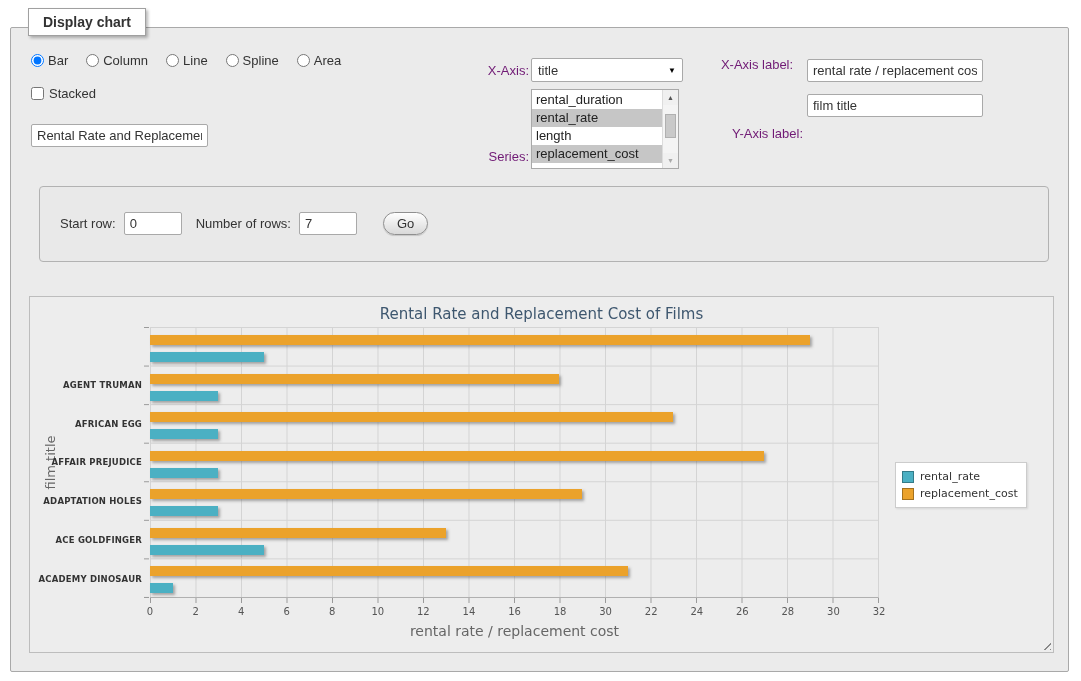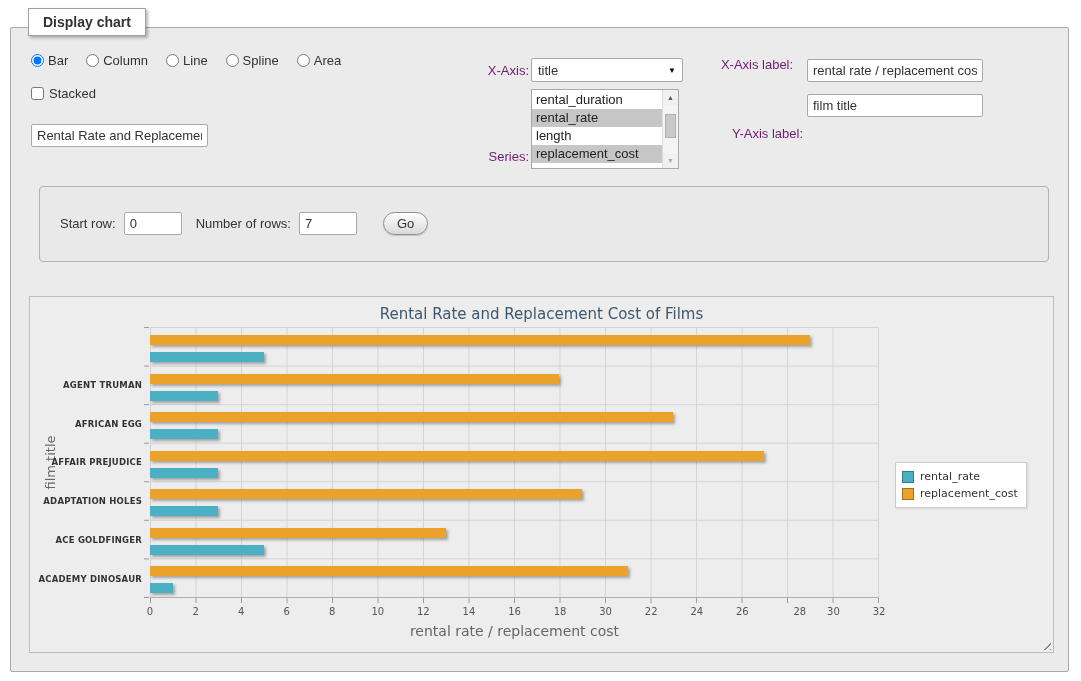--- a/index.html
+++ b/index.html
@@ -219,21 +219,21 @@
           <span class="xtick" style="left: 25%;">8</span>
           <span class="xtick" style="left: 31.25%;">10</span>
           <span class="xtick" style="left: 37.5%;">12</span>
           <span class="xtick" style="left: 43.75%;">14</span>
           <span class="xtick" style="left: 50%;">16</span>
           <span class="xtick" style="left: 56.25%;">18</span>
           <span class="xtick" style="left: 62.5%;">30</span>
           <span class="xtick" style="left: 68.75%;">22</span>
           <span class="xtick" style="left: 75%;">24</span>
           <span class="xtick" style="left: 81.25%;">26</span>
-          <span class="xtick" style="left: 87.5%; margin-left: 12px;">28</span>
+          <span class="xtick" style="left: 87.5%;">28</span>
           <span class="xtick" style="left: 93.75%;">30</span>
           <span class="xtick" style="left: 100%;">32</span>
         </div>
       <div class="xlab">rental rate / replacement cost</div>
       <div class="chart-legend" id="chartLegend">
           <div class="leg-item">
             <span class="leg-swatch" style="background: rgb(75, 176, 195);"></span>
             <span class="leg-label">rental_rate</span>
           </div>
           <div class="leg-item">

